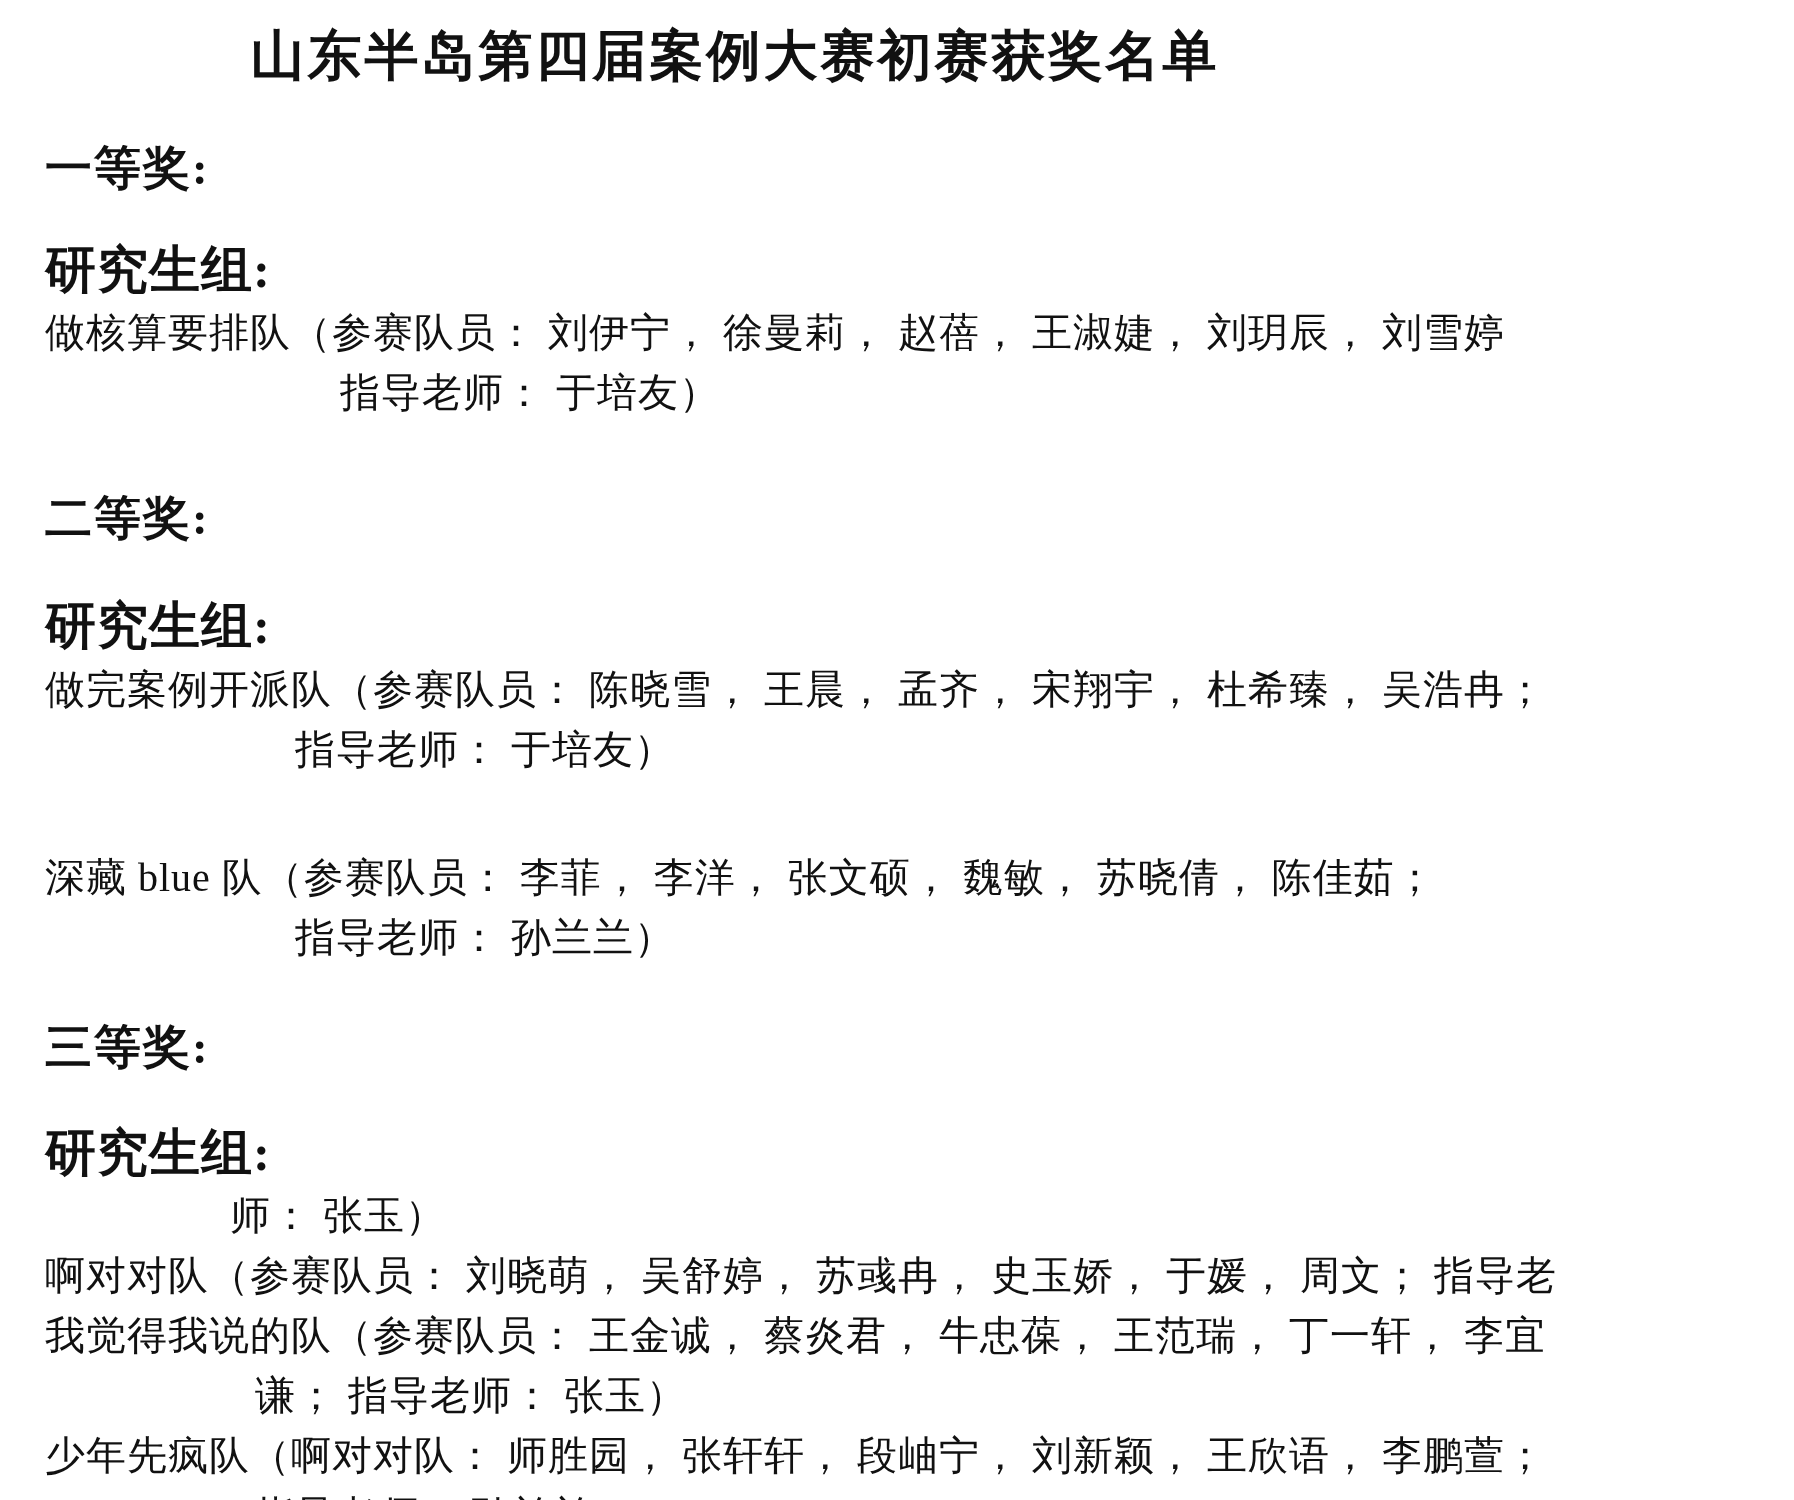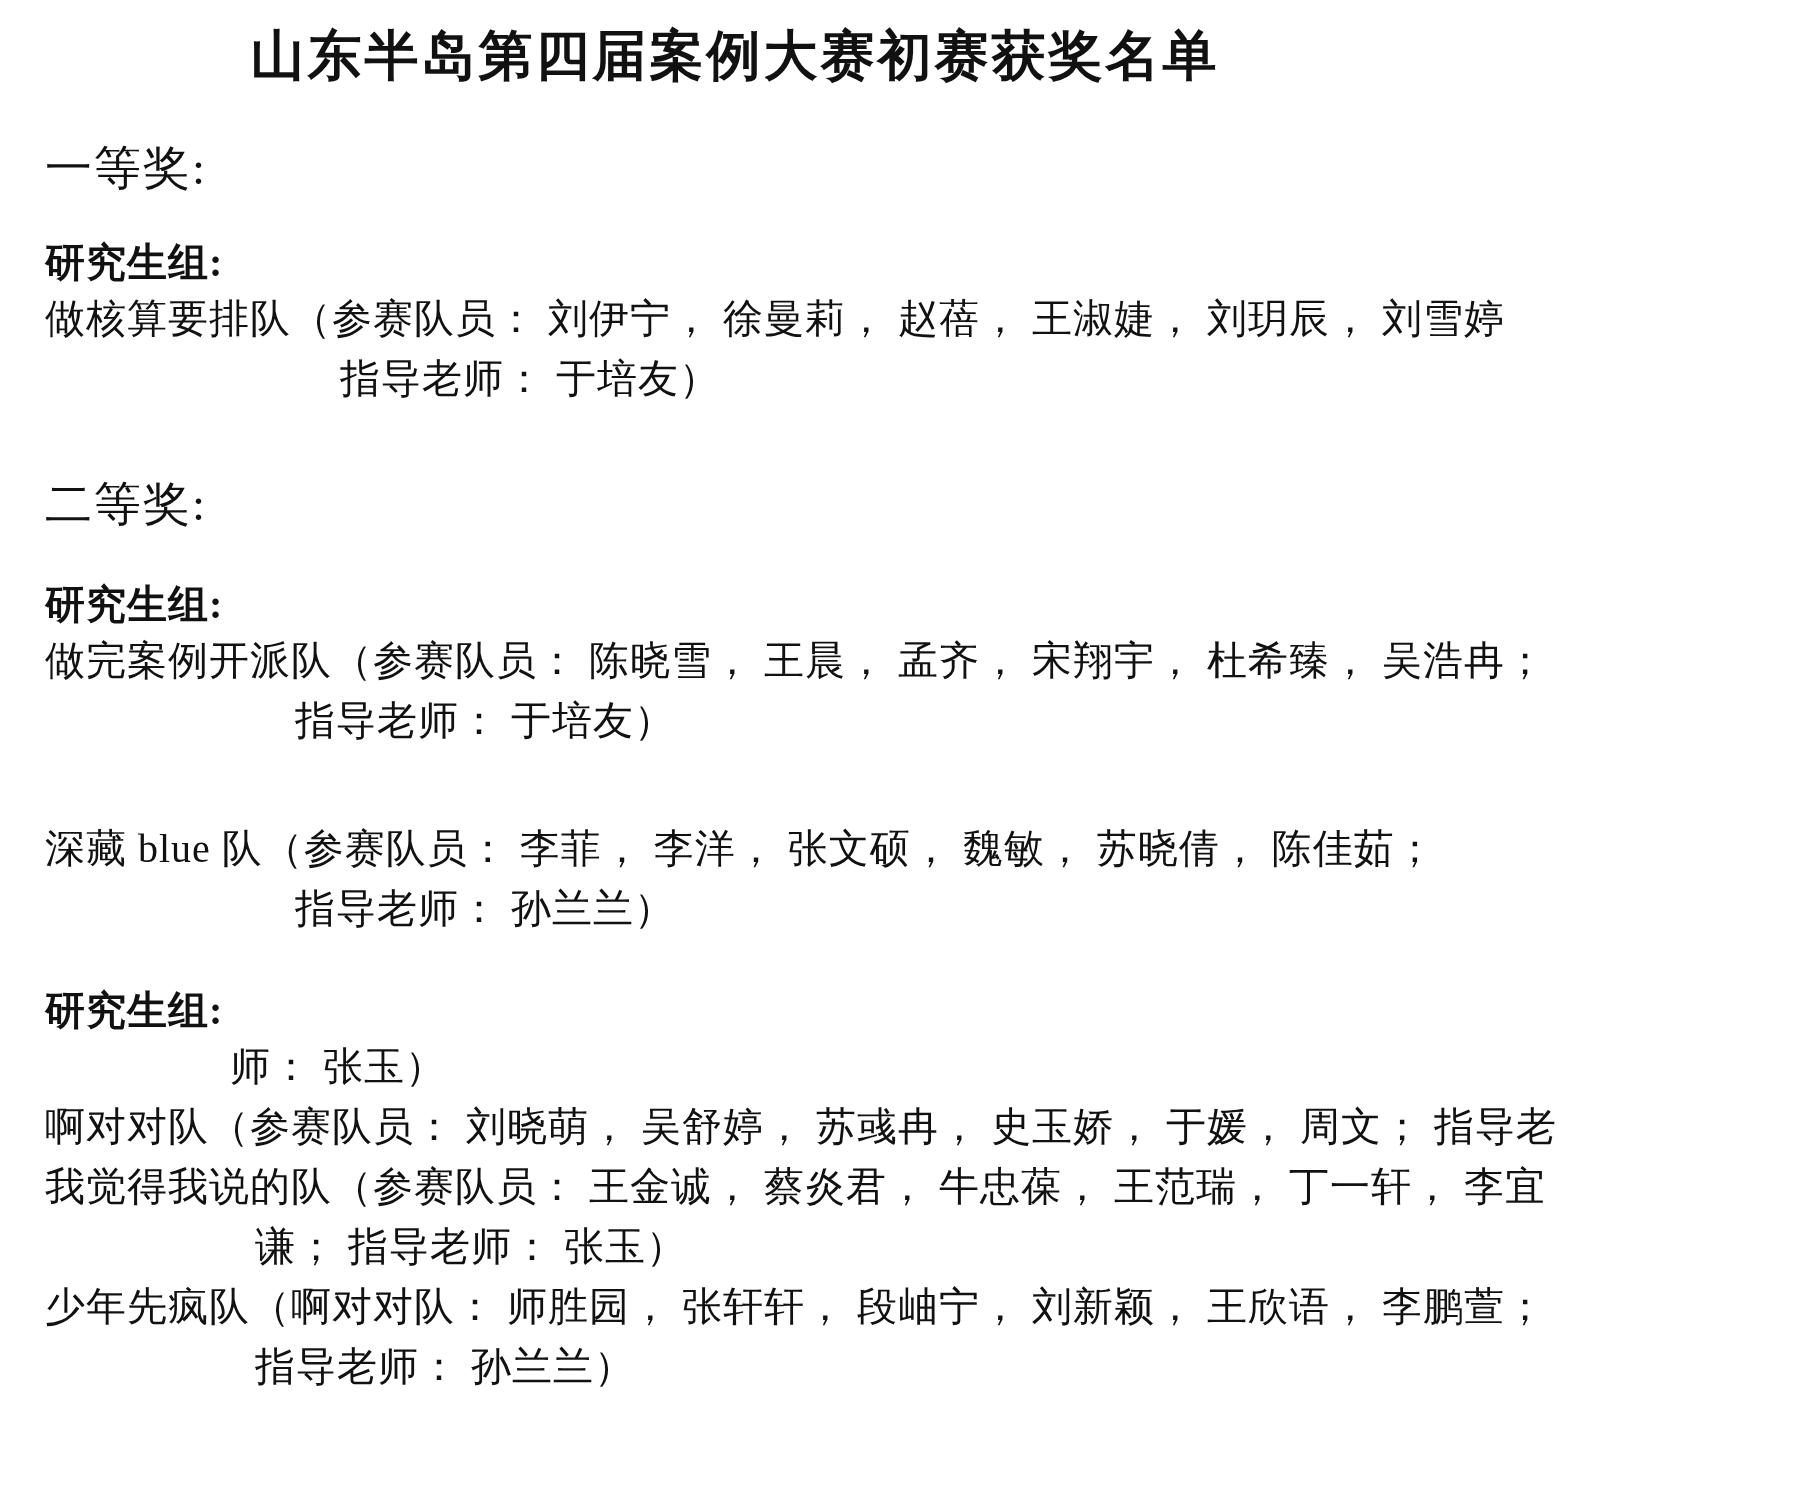--- a/index.html
+++ b/index.html
@@ -24,27 +24,27 @@
     width: 1380px;
     text-align: center;
     font-size: 54px;
     font-weight: bold;
     letter-spacing: 3px;
     margin: 6px 0 0 0;
     white-space: nowrap;
   }
   .prize-heading {
     font-size: 47px;
-    font-weight: normal;
+    font-weight: bold;
     letter-spacing: 2px;
     margin: 0;
     line-height: 1.15;
   }
   .group-label {
-    font-size: 40px;
+    font-size: 51px;
     font-weight: bold;
     letter-spacing: 1px;
     margin: 0;
     line-height: 1.3;
   }
   .team-line {
     font-size: 40px;
     letter-spacing: 1px;
     margin: 0;
     line-height: 60px;
@@ -87,20 +87,21 @@
       <p class="team-line">做完案例开派队（参赛队员： 陈晓雪， 王晨， 孟齐， 宋翔宇， 杜希臻， 吴浩冉；</p>
       <p class="team-line ind-2">指导老师： 于培友）</p>
     </div>
     <div class="mt-team2b">
       <p class="team-line">深藏 blue 队（参赛队员： 李菲， 李洋， 张文硕， 魏敏， 苏晓倩， 陈佳茹；</p>
       <p class="team-line ind-2">指导老师： 孙兰兰）</p>
     </div>
   </section>
 
   <section>
+    <h2 class="prize-heading mt-sec3">三等奖:</h2>
     <h3 class="group-label mt-group3">研究生组:</h3>
     <div>
       <p class="team-line ind-3">师： 张玉）</p>
       <p class="team-line">啊对对队（参赛队员： 刘晓萌， 吴舒婷， 苏彧冉， 史玉娇， 于媛， 周文； 指导老</p>
     </div>
     <div>
       <p class="team-line">我觉得我说的队（参赛队员： 王金诚， 蔡炎君， 牛忠葆， 王范瑞， 丁一轩， 李宜</p>
       <p class="team-line ind-4">谦； 指导老师： 张玉）</p>
     </div>
     <div>

